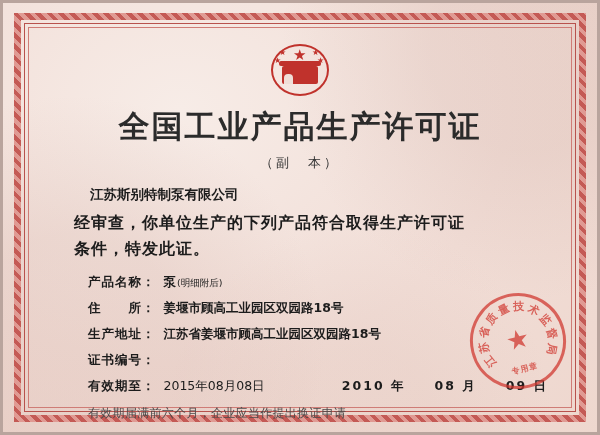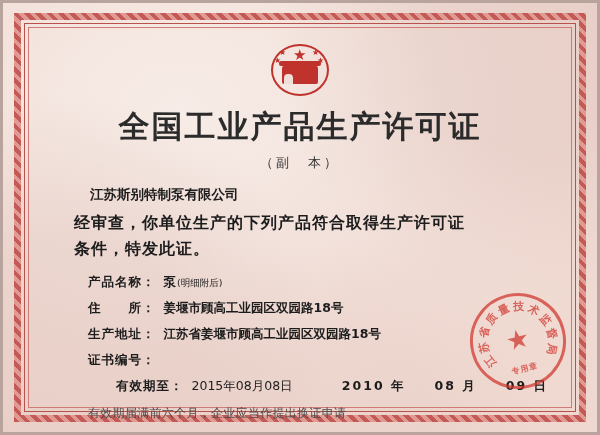--- a/index.html
+++ b/index.html
@@ -193,21 +193,21 @@
   .row .val-sm {
     font-weight: normal;
     font-size: 9.5px;
     margin-left: 1px;
     text-align: right;
   }
 
   .daterow {
     display: flex;
     align-items: baseline;
-    margin-left: 82px;
+    margin-left: 54px;
     margin-top: 2px;
     font-size: 12.5px;
     color: #1c1c1c;
   }
   .daterow .lab { font-weight: bold; letter-spacing: 1px; white-space: nowrap; }
   .daterow .val { font-weight: normal; margin-left: 8px; white-space: nowrap; }
   .issue {
     margin-left: auto;
     margin-right: 18px;
     font-weight: bold;

